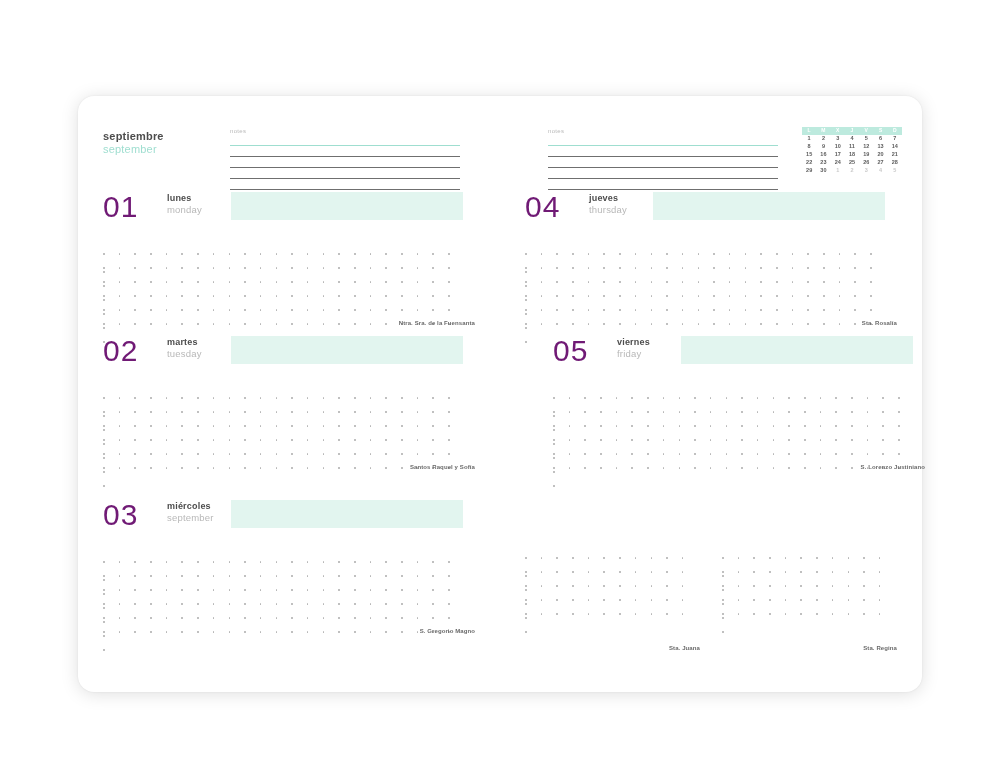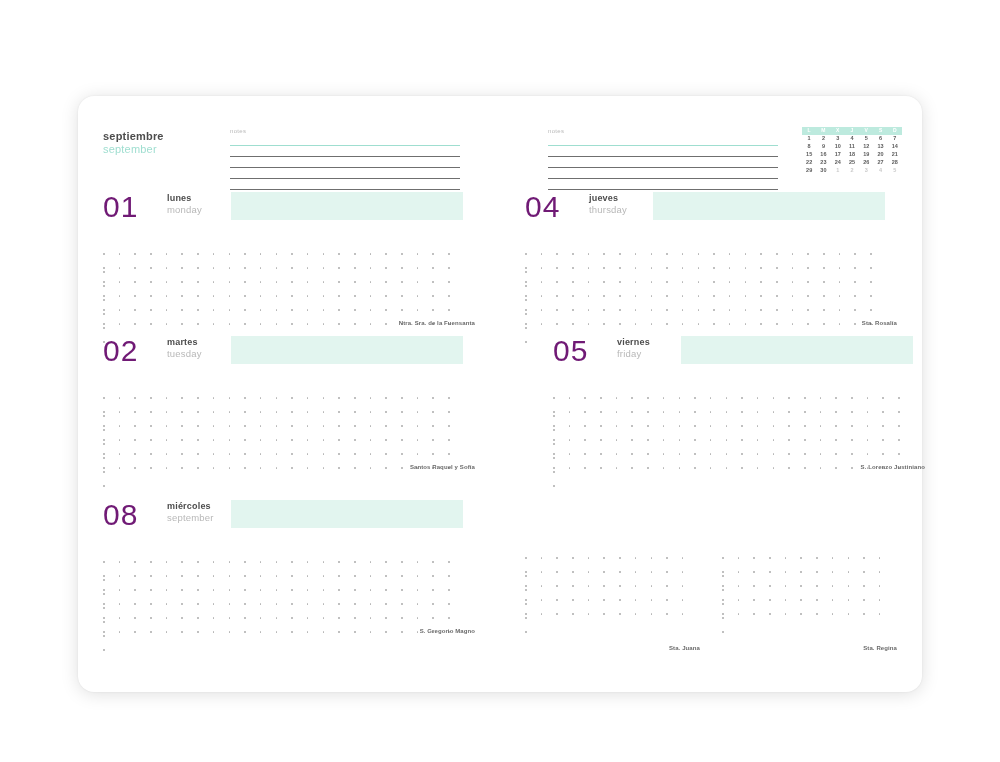--- a/index.html
+++ b/index.html
@@ -236,21 +236,21 @@
         <span class="dot-row"><span></span><span></span><span></span><span></span><span></span><span></span><span></span><span></span><span></span><span></span><span></span><span></span><span></span><span></span><span></span><span></span><span></span><span></span><span></span><span></span><span></span><span></span><span></span><span></span></span>
         <span class="dot-row"><span></span><span></span><span></span><span></span><span></span><span></span><span></span><span></span><span></span><span></span><span></span><span></span><span></span><span></span><span></span><span></span><span></span><span></span><span></span><span></span><span></span><span></span><span></span><span></span></span>
         <span class="dot-row"><span></span><span></span><span></span><span></span><span></span><span></span><span></span><span></span><span></span><span></span><span></span><span></span><span></span><span></span><span></span><span></span><span></span><span></span><span></span><span></span><span></span><span></span><span></span><span></span></span>
         <span class="dot-row"><span></span><span></span><span></span><span></span><span></span><span></span><span></span><span></span><span></span><span></span><span></span><span></span><span></span><span></span><span></span><span></span><span></span><span></span><span></span><span></span><span></span><span></span><span></span><span></span></span>
       </div>
       <div class="saint" style="top:128px;">Santos Raquel y Sofía</div>
     </div>
 
     <div class="day" style="left:25px; top:404px; width:372px;">
       <div class="day-head">
-        <div class="day-num">08</div>
+        <div class="day-num">03</div>
         <div class="day-names">
           <div class="day-es">miércoles</div>
           <div class="day-en">september</div>
         </div>
         <div class="appt-box" style="left:128px; top:0; width:232px;"></div>
       </div>
       <div class="dots" style="margin-top:18px;">
         <span class="dot-row"><span></span><span></span><span></span><span></span><span></span><span></span><span></span><span></span><span></span><span></span><span></span><span></span><span></span><span></span><span></span><span></span><span></span><span></span><span></span><span></span><span></span><span></span><span></span><span></span></span>
         <span class="dot-row"><span></span><span></span><span></span><span></span><span></span><span></span><span></span><span></span><span></span><span></span><span></span><span></span><span></span><span></span><span></span><span></span><span></span><span></span><span></span><span></span><span></span><span></span><span></span><span></span></span>
         <span class="dot-row"><span></span><span></span><span></span><span></span><span></span><span></span><span></span><span></span><span></span><span></span><span></span><span></span><span></span><span></span><span></span><span></span><span></span><span></span><span></span><span></span><span></span><span></span><span></span><span></span></span>

